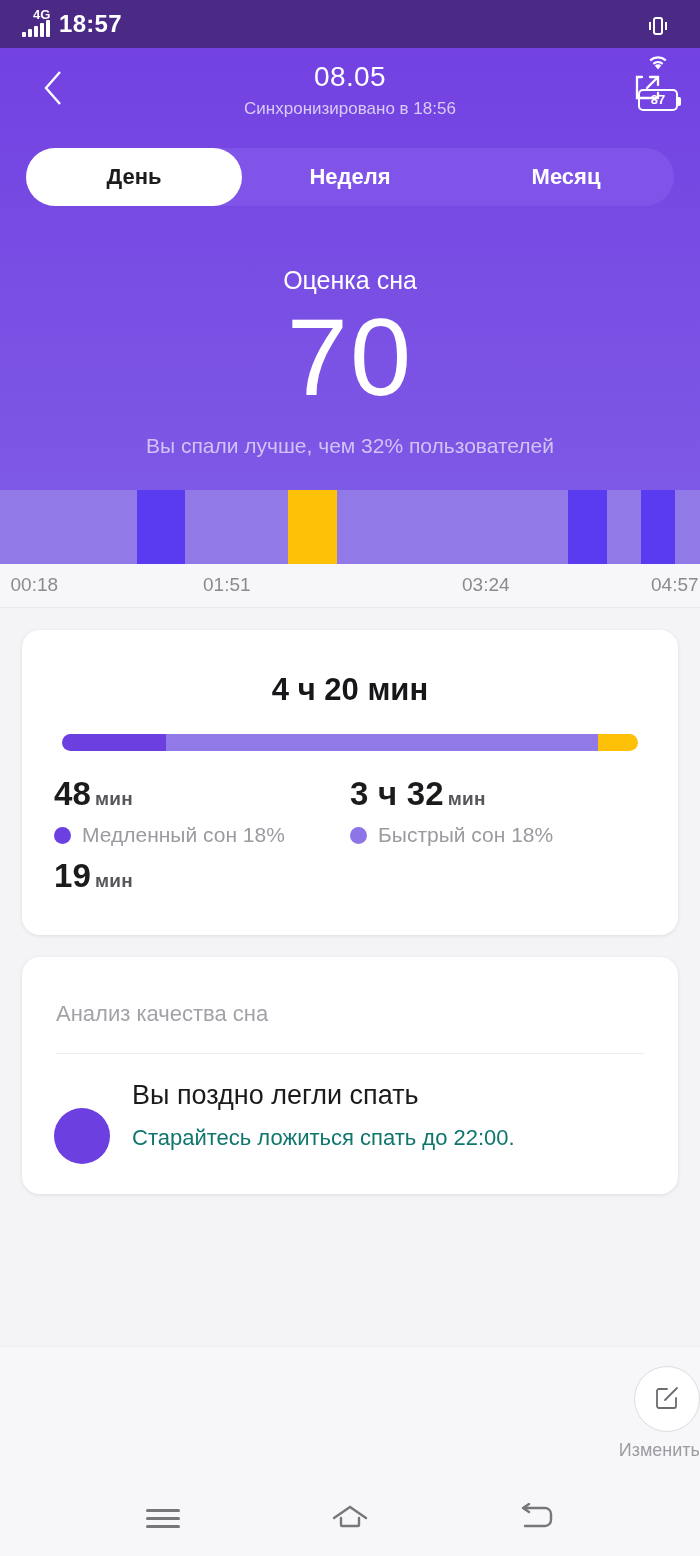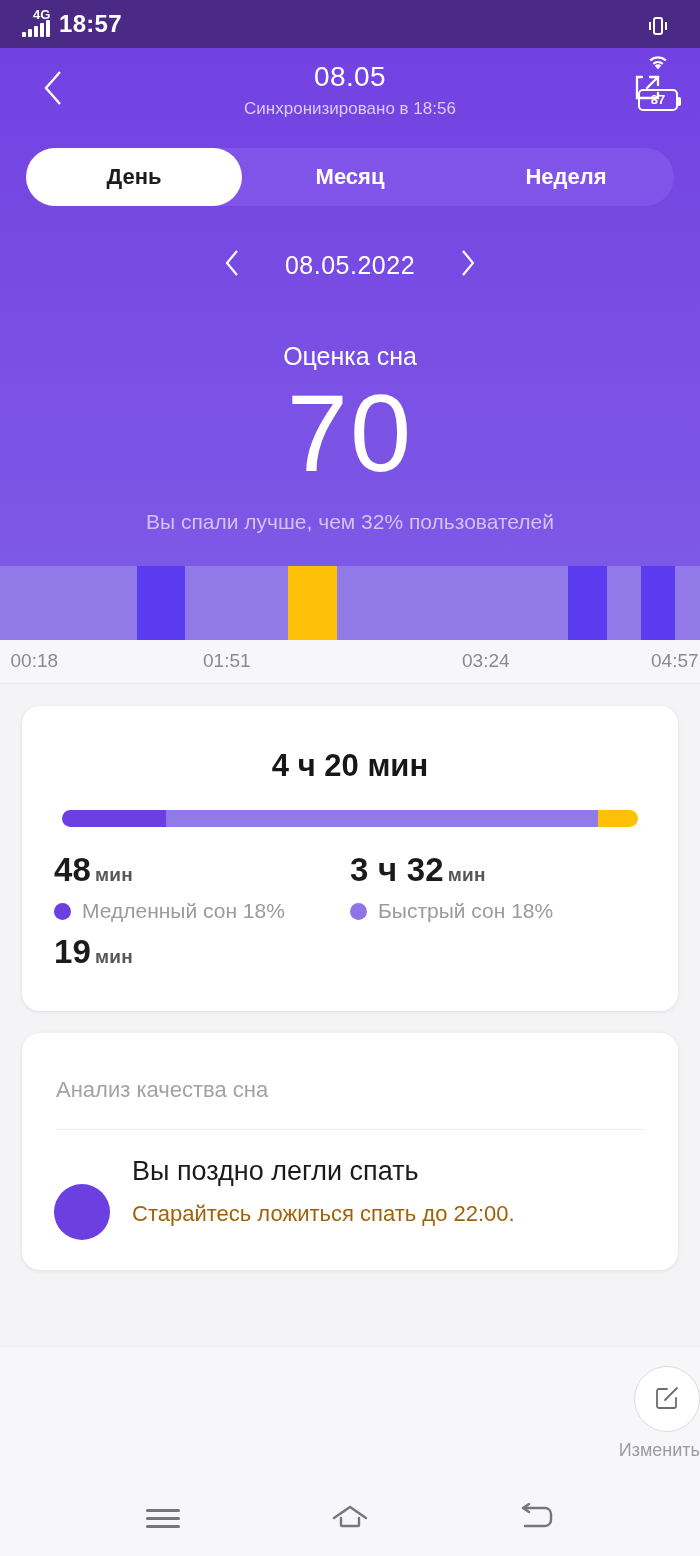--- a/index.html
+++ b/index.html
@@ -104,21 +104,21 @@
   .stat-val u{ text-decoration:none; font-size:19px; color:#56565b; font-weight:bold; margin-left:4px;}
   .stat-row{ display:flex; align-items:center; gap:11px; margin-top:10px; }
   .dot{ width:17px; height:17px; border-radius:50%; flex:none; }
   .stat-name{ font-size:21px; color:#9a9aa0; }
 
   .card-head{ font-size:22px; color:#A2A2A8; padding:18px 2px 26px; }
   .divider{ height:1px; background:#ECECEF; margin:0 2px; }
   .advice{ display:flex; gap:22px; padding-top:26px; align-items:flex-start; }
   .advice-circle{ width:56px; height:56px; border-radius:50%; background:#6C3FE0; flex:none; margin-top:28px;}
   .advice-title{ font-size:27px; color:#1b1b1e; }
-  .advice-text{ font-size:22px; color:#a16207; margin-top:14px; }
+  .advice-text{ font-size:22px; color:#0f766e; margin-top:14px; }
 
   
   .bottombar{
     position:absolute; left:0; right:0; bottom:76px; height:134px;
     background:#F7F7F9; border-top:1px solid #EDEDF0;
     display:flex; flex-direction:column; align-items:flex-end; justify-content:center; gap:8px;
   }
   .edit-circle{
     width:66px; height:66px; border-radius:50%; border:1px solid #DCDCE0;
     display:flex; align-items:center; justify-content:center; background:#fff;
@@ -203,42 +203,25 @@
           <path d="M12 6H7v21h21v-5" fill="none" stroke="#fff" stroke-width="2.3" stroke-linecap="round"></path>
           <path d="M17 17L28 6M20 6h8v8" fill="none" stroke="#fff" stroke-width="2.3" stroke-linecap="round"></path>
         </svg>
       </span>
     </div>
   </div>
 
   <div class="tabs-wrap">
     <div class="tabs">
       <div class="tab active">День</div>
+      <div class="tab">Неделя</div>
       <div class="tab">Месяц</div>
-      <div class="tab">Неделя</div>
-    </div>
-  </div>
-
-  <div class="datenav">
-    <div class="chev">
-      <span>
-        <svg width="16" height="28" viewBox="0 0 16 28">
-            <path d="M13 2L3 14l10 12" fill="none" stroke="#fff" stroke-width="2.2"></path>
-          </svg>
-      </span>
-    </div>
-    <div class="d">08.05.2022</div>
-    <div class="chev">
-      <span>
-        <svg width="16" height="28" viewBox="0 0 16 28">
-            <path d="M3 2l10 12L3 26" fill="none" stroke="#fff" stroke-width="2.2"></path>
-          </svg>
-      </span>
-    </div>
-  </div>
+    </div>
+  </div>
+
 
   <div class="score-block">
     <div class="score-label">Оценка сна</div>
     <div class="score-value">70</div>
     <div class="score-note">Вы спали лучше, чем 32% пользователей</div>
   </div>
 </div>
 
 <div class="hypno">
     <span style="width: 19.6%; background: rgb(146, 121, 232);"></span>

